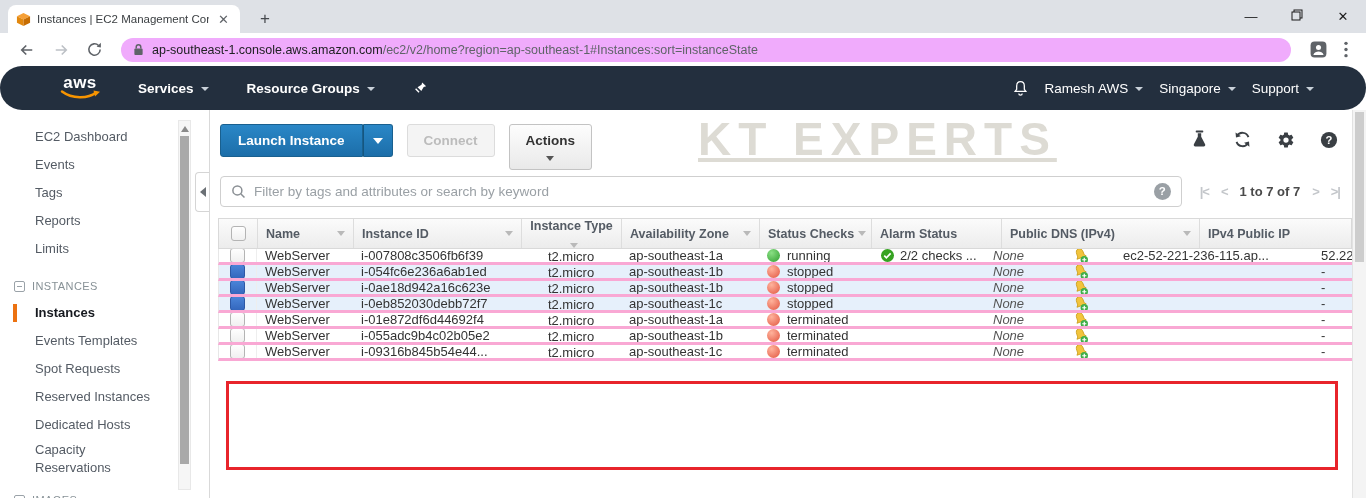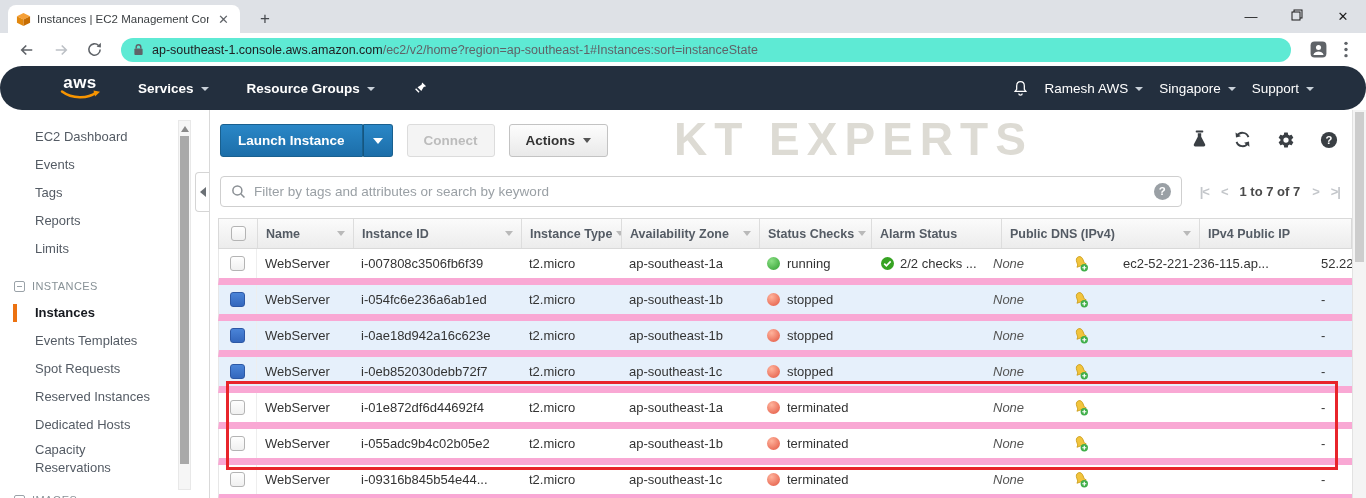--- a/index.html
+++ b/index.html
@@ -12,21 +12,21 @@
   .tab { position:absolute; left:8px; top:5px; width:232px; height:28px; background:#fff;
          border-radius:8px 8px 0 0; display:flex; align-items:center; padding:0 8px; }
   .tab-title { font-size:11.5px; color:#3c4043; white-space:nowrap; overflow:hidden; flex:1; margin:0 6px; }
   .tab-close { color:#5f6368; font-size:13px; cursor:pointer; padding:0 3px; }
   .newtab { position:absolute; left:252px; top:6px; color:#45484d; font-size:17px; width:26px; height:26px;
             text-align:center; line-height:25px; }
   .winbtns { position:absolute; right:0; top:0; height:33px; display:flex; align-items:center; }
   .winbtn { width:46px; text-align:center; color:#1a1a1a; font-size:13px; }
   .toolbar { height:33px; background:#fff; display:flex; align-items:center; padding:0 10px; }
   .navic { margin:0 8px; display:flex; align-items:center; }
-  .urlbar { flex:1; height:24px; background:#5eead4; border-radius:12px; display:flex; align-items:center;
+  .urlbar { flex:1; height:24px; background:#f0abfc; border-radius:12px; display:flex; align-items:center;
             padding:0 12px; margin:0 10px; }
   .url { font-size:12.5px; color:#202124; white-space:nowrap; overflow:hidden; margin-left:8px; }
   .url .path { color:#5f6368; }
 
   
   .awsnav { height:44px; background:var(--navy,#232f3e); display:flex; align-items:center; color:#fff;border-radius:22px; }
   .awslogo { margin-left:60px; display:flex; flex-direction:column; align-items:center; line-height:14px; }
   .awslogo .t { font-weight:bold; font-size:17px; letter-spacing:0.5px; }
   .navitem { margin-left:38px; font-size:13.5px; font-weight:bold; display:flex; align-items:center; gap:7px; cursor:pointer; }
   .navitem.plain { font-weight:normal; }
@@ -56,35 +56,35 @@
   .side-scroll .arr { width:0; height:0; border-left:4px solid transparent; border-right:4px solid transparent;
                       border-bottom:6px solid #8a8a8a; margin:5px auto 4px; }
   .side-scroll .thumb { margin:0 1px; height:calc(100% - 40px); background:#a9a9a9; }
   .collapse-tab { position:absolute; right:0; top:62px; width:14px; height:40px; background:#fff;
                   border:1px solid #d5d5d5; border-right:none; border-radius:4px 0 0 4px;
                   display:flex; align-items:center; justify-content:center; cursor:pointer; }
   .collapse-tab .tri { width:0; height:0; border-top:5px solid transparent; border-bottom:5px solid transparent;
                        border-right:6px solid #6b7075; }
 
   
-  .watermark { position:absolute; left:464px; top:2px; font-size:46px; font-weight:bold; letter-spacing:7px;
-               color:#dddbd4; pointer-events:none; white-space:nowrap; z-index:1; }
+  .watermark { position:absolute; left:488px; top:2px; font-size:46px; font-weight:bold; letter-spacing:7px;
+               color:#dddbd4; pointer-events:none; white-space:nowrap; z-index:1;text-decoration:underline; }
 
   
   .action-row { height:54px; display:flex; align-items:flex-start; padding:14px 0 0 10px; position:relative; z-index:2; }
   .btn-launch { display:flex; cursor:pointer; }
   .btn-launch .mainpart { background:linear-gradient(#2a87c7,#1c6ea9); border:1px solid #19608f;
         color:#fff; font-weight:bold; font-size:13.5px; padding:8px 17px; border-radius:3px 0 0 3px; }
   .btn-launch .ddpart { width:30px; background:linear-gradient(#2a87c7,#1c6ea9); border:1px solid #19608f;
         border-left:1px solid #15567f; border-radius:0 3px 3px 0; display:flex; align-items:center; justify-content:center; }
   .wcaret { width:0; height:0; border-left:5px solid transparent; border-right:5px solid transparent; border-top:6px solid #fff; }
   .btn { margin-left:14px; padding:8px 16px; border-radius:3px; font-size:13.5px; font-weight:bold; cursor:pointer; }
   .btn.disabled { background:#f4f4f4; border:1px solid #dcdcdc; color:#bcbcbc; cursor:default; }
   .btn.normal { background:linear-gradient(#fdfdfd,#e9e9e9); border:1px solid #c3c3c3; color:#333;
-                display:flex; align-items:center; gap:8px; }
+                display:flex; align-items:center; gap:8px;flex-direction:column; }
   .dcaret { width:0; height:0; border-left:4px solid transparent; border-right:4px solid transparent; border-top:5px solid #555; }
   .tool-icons { margin-left:auto; display:flex; align-items:center; gap:25px; margin-right:28px; padding-top:6px; }
   .tool-icons .ic { cursor:pointer; display:flex; }
 
   
   .filter-row { height:46px; display:flex; align-items:center; padding:0 0 0 10px; margin-top:4px; }
   .filter-box { flex:1; height:31px; border:1px solid #cfcfcf; border-radius:4px; background:#fff;
                 display:flex; align-items:center; padding:0 10px; }
   .filter-box input { flex:1; border:none; outline:none; font-size:13.5px; color:#444; margin:0 8px;
                       font-family:"Liberation Sans",sans-serif; background:transparent; }
@@ -100,24 +100,24 @@
   .thead { display:flex; height:31px; align-items:center; background:linear-gradient(#fbfbfb,#ececec);
            border:1px solid #d9d9d9; font-size:12.5px; font-weight:bold; color:#545b64; }
   .th { padding:0 8px; display:flex; align-items:center; justify-content:space-between; height:100%;
         border-left:1px solid #ddd; white-space:nowrap; overflow:hidden; cursor:pointer; }
   .th:first-child { border-left:none; }
   .cdown { width:0; height:0; border-left:4px solid transparent; border-right:4px solid transparent;
            border-top:5px solid #b9b9b9; margin-left:4px; flex:none; }
   .cup { width:0; height:0; border-left:4px solid transparent; border-right:4px solid transparent;
          border-bottom:5px solid #50575e; margin-left:4px; flex:none; }
   .c-cb{width:38px; justify-content:center; display:flex; align-items:center;}
-  .c-name{width:96px;} .c-id{width:168px;} .c-type{width:100px;} .c-az{width:138px;}
+  .c-name{width:96px;} .c-id{width:168px;} .c-type{width:100px;flex-direction:column;} .c-az{width:138px;}
   .c-state{width:114px;} .c-checks{width:112px;} .c-alarm{width:130px;} .c-dns{width:198px;}
   .c-ip{flex:1; min-width:0;}
-  .trow { display:flex; height:36px; align-items:center; border-bottom:7px solid #f9a8d4;
+  .trow { display:flex; height:16px; align-items:center; border-bottom:3px solid #f9a8d4;
           border-left:1px solid #e7e7e7; font-size:13px; color:#333; background:#fff; cursor:pointer; }
   .trow.selected { background:#e6f0fb; }
   .cell { padding:0 8px; white-space:nowrap; overflow:hidden; height:100%; display:flex; align-items:center; }
   .cell.c-cb { border-right:1px solid #eee; }
   .cbx { width:15px; height:15px; border-radius:3px; border:1px solid #b4b4b4;
          background:linear-gradient(#fefefe,#f0f0f0); }
   .cbx.checked { background:linear-gradient(#4a84d8,#3467bd); border-color:#2d58a5; }
   .dot { width:13px; height:13px; border-radius:50%; margin-right:7px; flex:none; }
   .dot.green { background:radial-gradient(circle at 35% 30%, #8adf84, #2f9e2f); }
   .dot.red { background:radial-gradient(circle at 35% 30%, #ffb39c, #e25540); }

